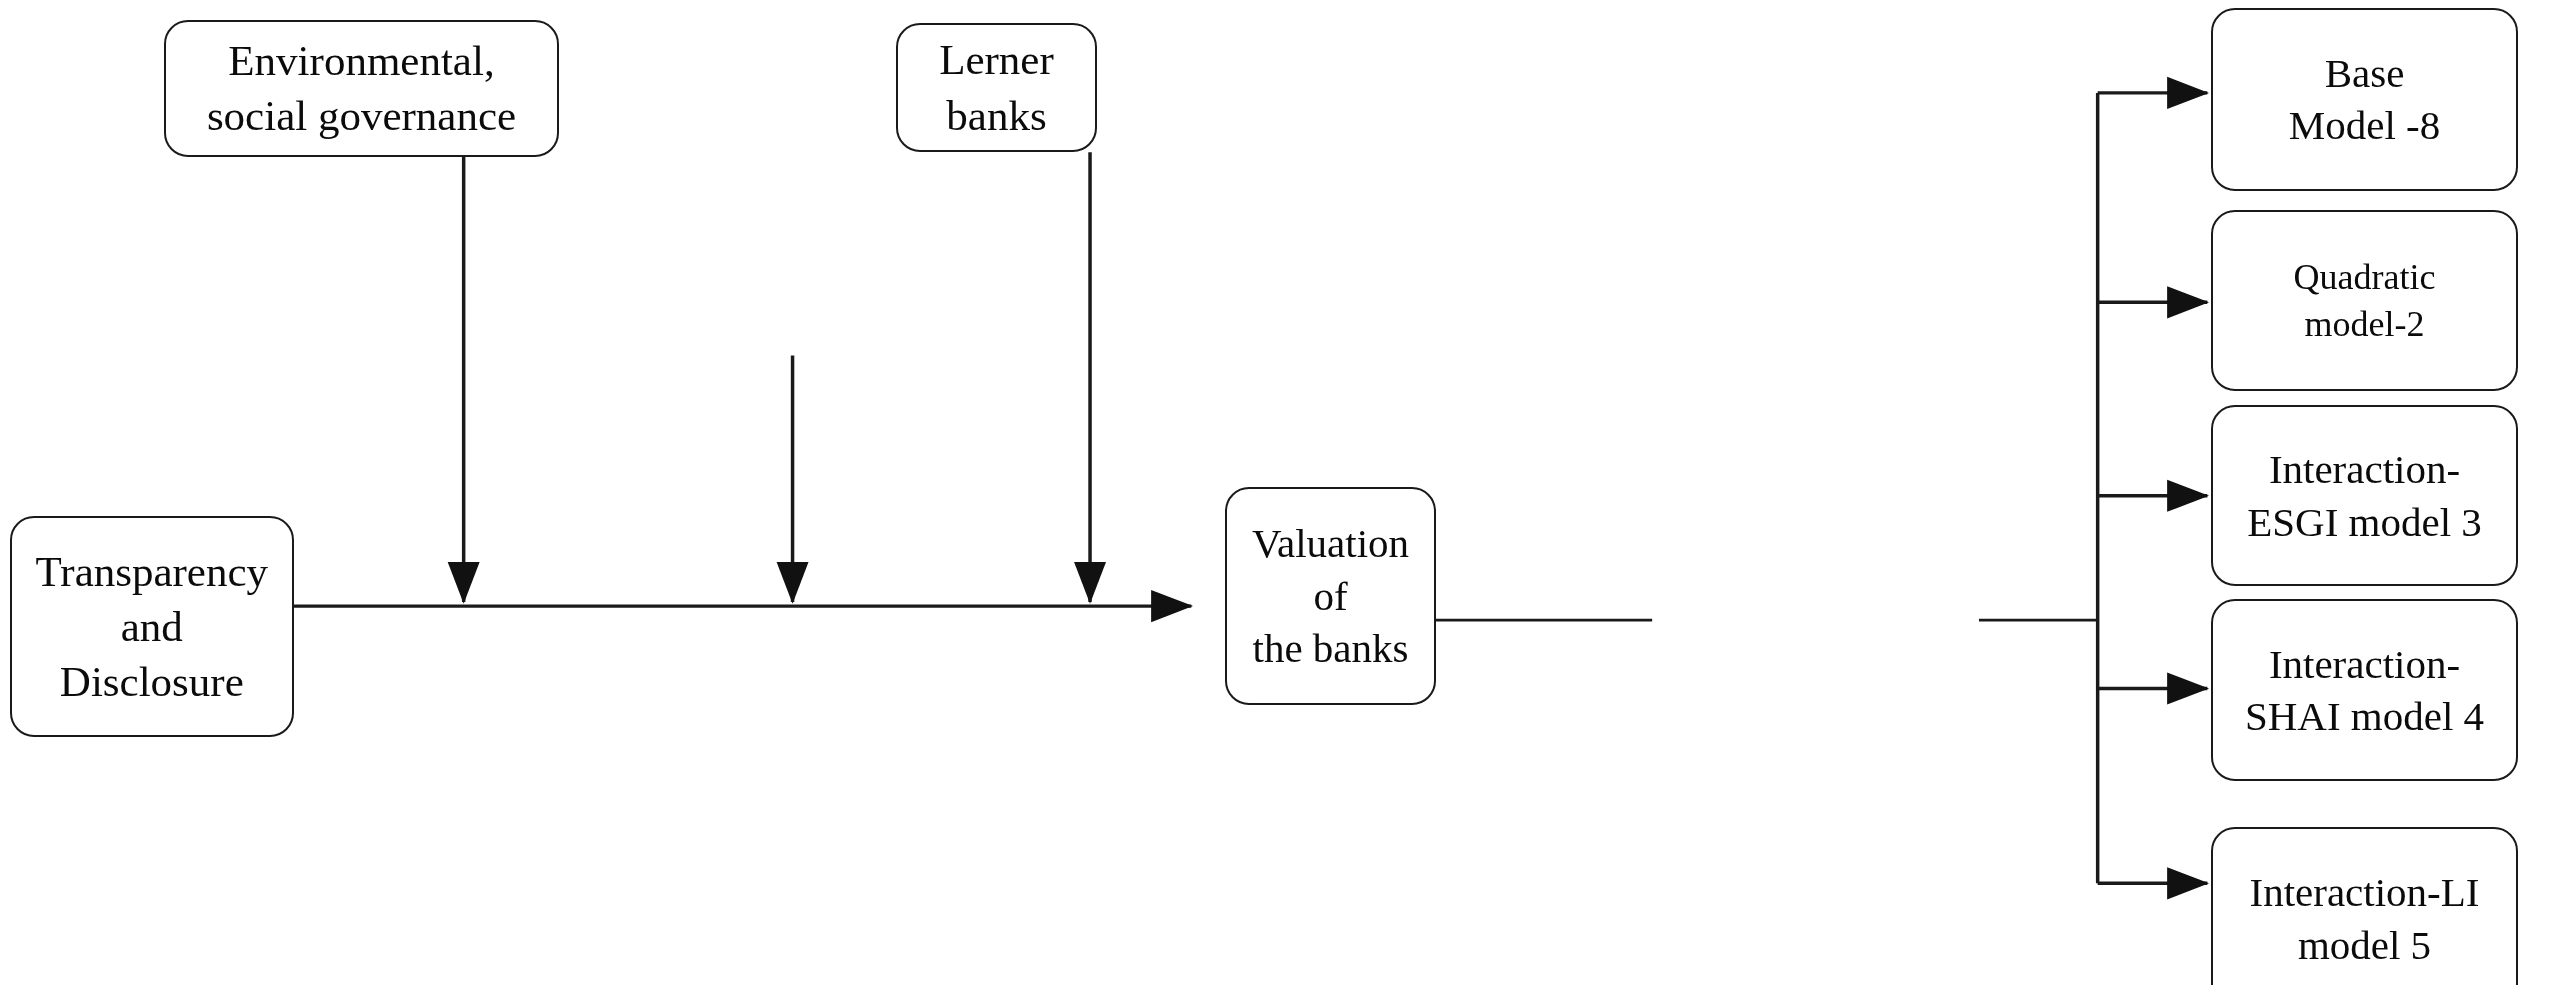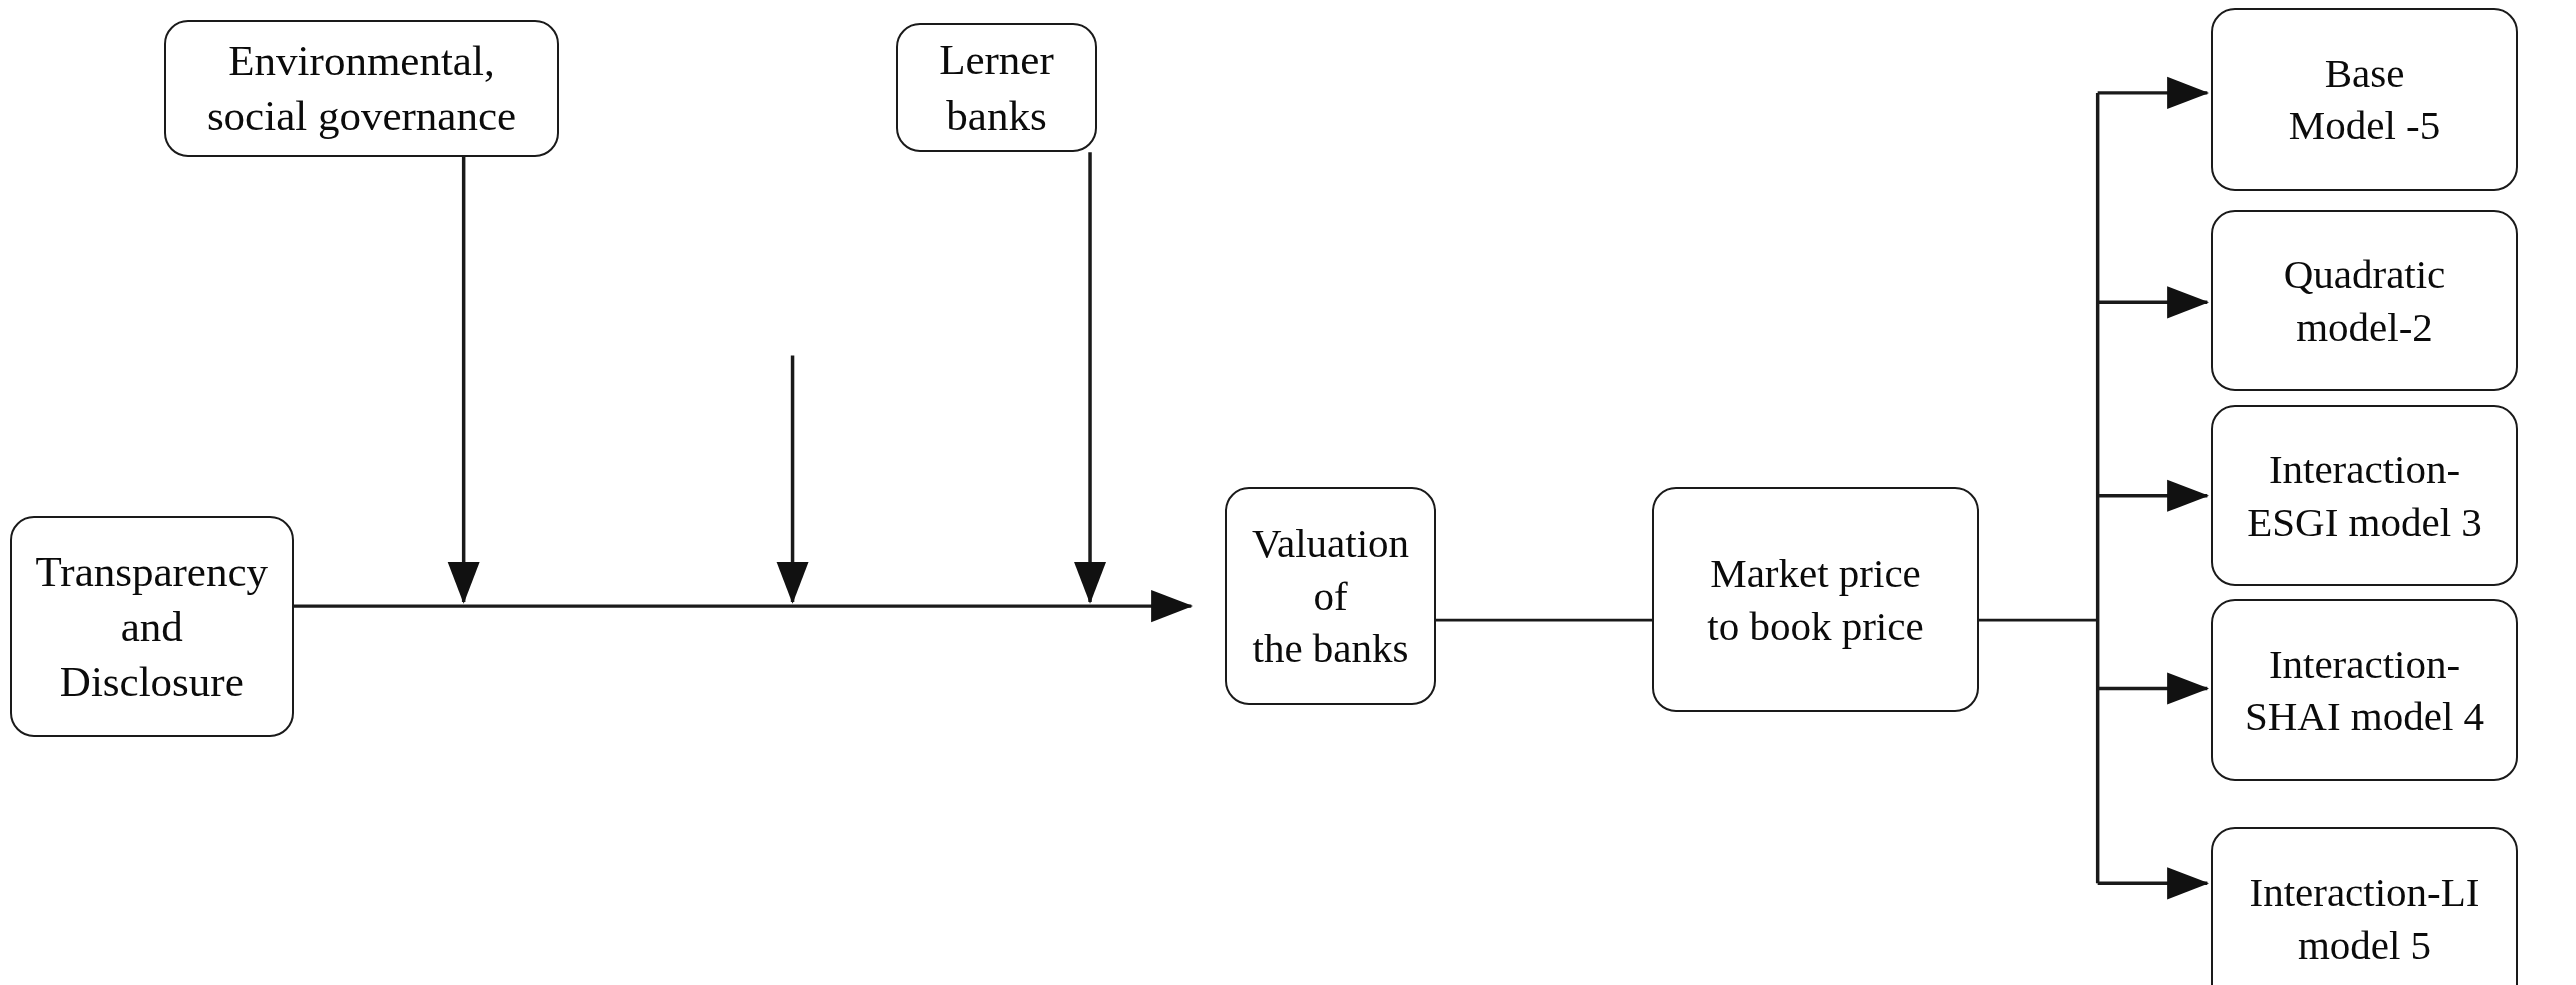--- a/index.html
+++ b/index.html
@@ -97,31 +97,27 @@
     <span class="label">Transparency
 and
 Disclosure</span>
   </div>
 
   <div class="node" id="n-valuation" style="left: 1195px; top: 487px; width: 211px; height: 218px; font-size: 41px; border-color: rgb(26, 26, 26); color: rgb(11, 11, 11); margin-left: 30px;">
     <span class="label">Valuation of
 the banks</span>
   </div>
 
-  <div class="node" id="n-market_price" style="left: 1652px; top: 487px; width: 327px; height: 225px; font-size: 41px; border-color: rgb(26, 26, 26); color: rgb(11, 11, 11);">
-    <span class="label">Market price
-to book price</span>
-  </div>
 
   <div class="node" id="n-model1" style="left: 2211px; top: 7.7px; width: 307px; height: 183px; font-size: 41px; border-color: rgb(26, 26, 26); color: rgb(11, 11, 11);">
     <span class="label">Base
-Model -5</span>
+Model -8</span>
   </div>
 
-  <div class="node" id="n-model2" style="left: 2211px; top: 210px; width: 307px; height: 181px; font-size: 41px; border-color: rgb(26, 26, 26); color: rgb(11, 11, 11);">
+  <div class="node" id="n-model2" style="left: 2211px; top: 210px; width: 307px; height: 181px; font-size: 36px; border-color: rgb(26, 26, 26); color: rgb(11, 11, 11);">
     <span class="label">Quadratic
 model-2</span>
   </div>
 
   <div class="node" id="n-model3" style="left: 2211px; top: 405px; width: 307px; height: 181px; font-size: 41px; border-color: rgb(26, 26, 26); color: rgb(11, 11, 11);">
     <span class="label">Interaction-
 ESGI model 3</span>
   </div>
 
   <div class="node" id="n-model4" style="left: 2211px; top: 599px; width: 307px; height: 182px; font-size: 41px; border-color: rgb(26, 26, 26); color: rgb(11, 11, 11);">

